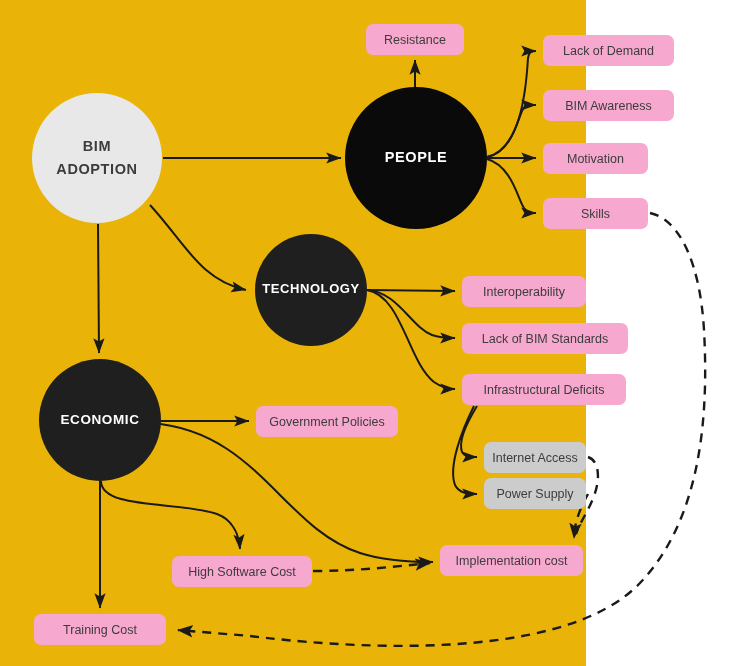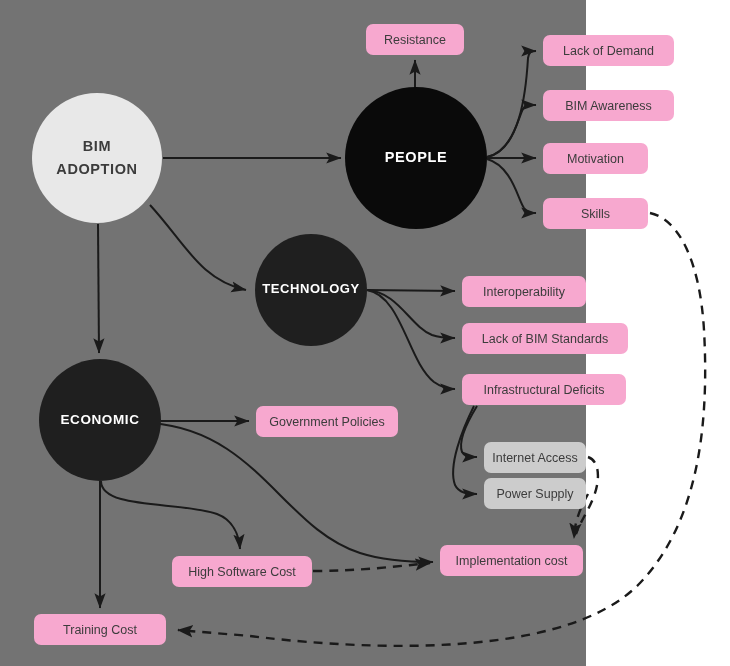--- a/index.html
+++ b/index.html
@@ -11,21 +11,21 @@
   body {
     font-family: "Liberation Sans", sans-serif;
     width: 730px;
     height: 666px;
     overflow: hidden;
   }
   #diagram-root {
     position: relative;
     width: 586px;
     height: 666px;
-    background: #737373;
+    background: #eab308;
   }
   svg#diagram-svg {
     position: absolute;
     left: 0;
     top: 0;
     width: 730px;
     height: 666px;
   }
   .node-circle-label {
     font-weight: bold;

